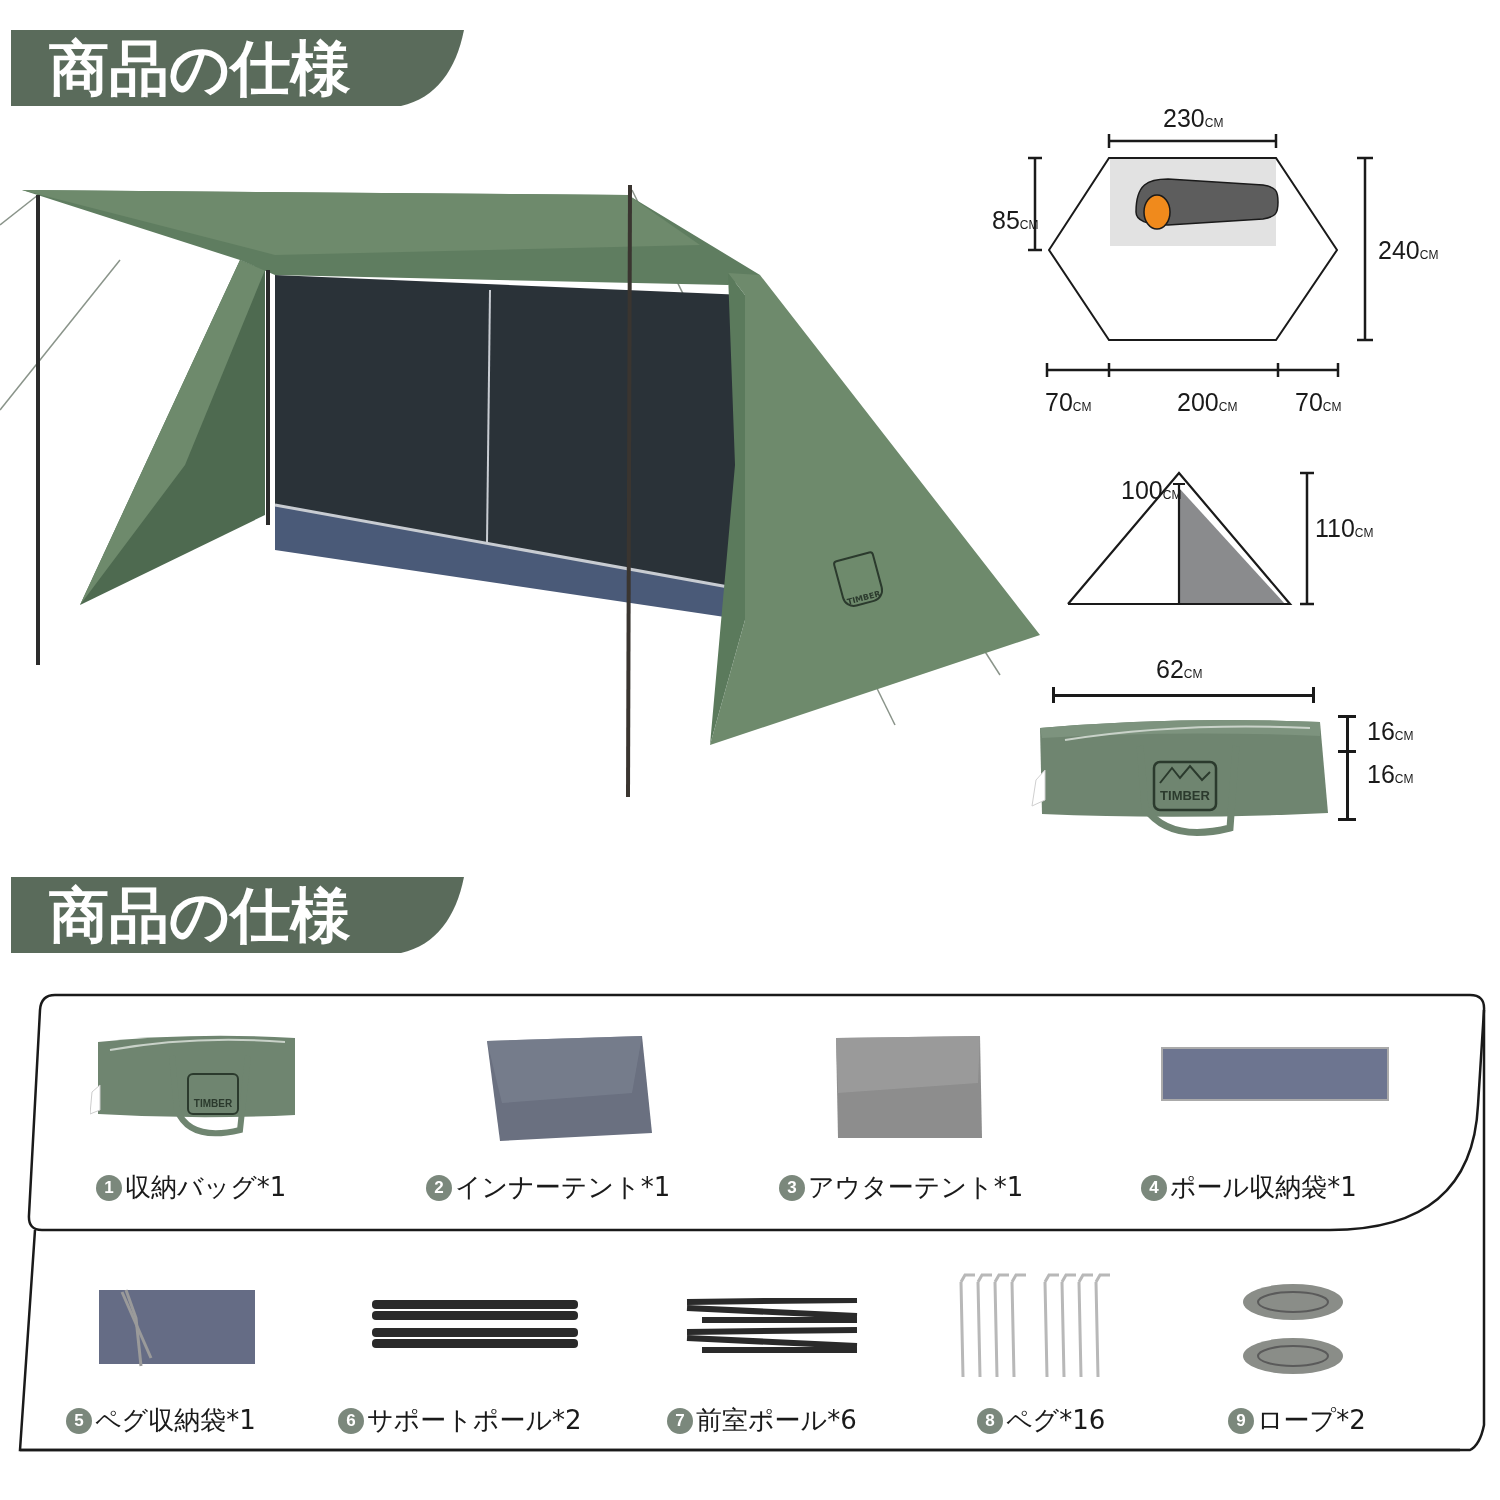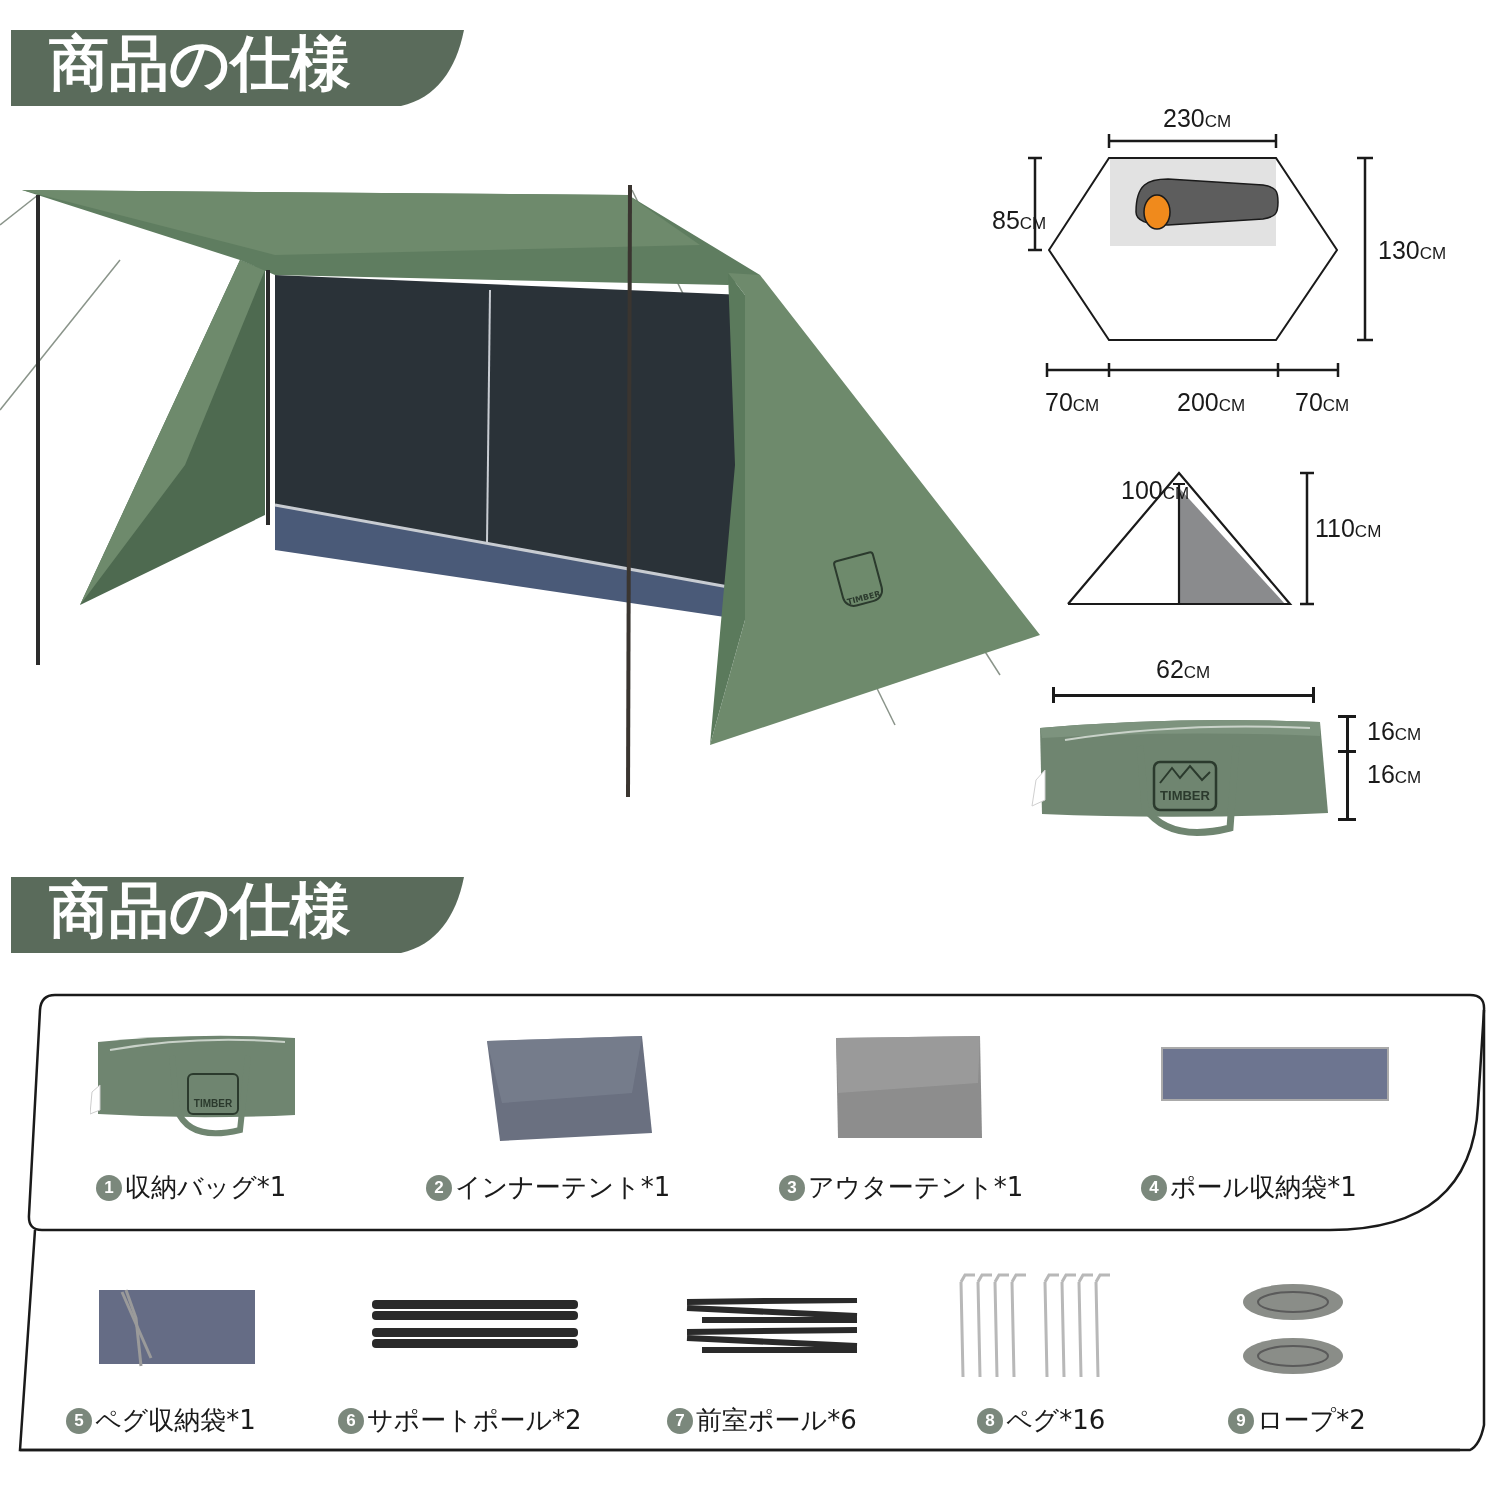--- a/index.html
+++ b/index.html
@@ -1,22 +1,22 @@
 <!DOCTYPE html>
 <html><head>
 <meta charset="utf-8">
 <style>
   html, body { margin:0; padding:0; background:#ffffff; }
   body { width:1500px; height:1500px; position:relative; overflow:hidden; font-family:"DejaVu Sans", sans-serif; color:#1a1a1a; }
   .abs { position:absolute; }
-  .banner { position:absolute; left:11px; height:88px; width:453px;font-family:Liberation Mono, monospace; }
+  .banner { position:absolute; left:11px; height:88px; width:453px; }
   .banner svg { position:absolute; left:0; top:0; }
   .banner-title { position:absolute; left:38px; top:2px; font-size:60px; font-weight:bold; color:#ffffff; letter-spacing:0px; line-height:72px; }
   .dim { position:absolute; font-family:"Liberation Sans", sans-serif; font-size:25px; color:#1a1a1a; white-space:nowrap; }
-  .dim .unit { font-size:17px; }
+  .dim .unit { font-size:12px; }
   .item-label { position:absolute; font-family:"DejaVu Sans", sans-serif; font-size:26px; color:#1a1a1a; white-space:nowrap; display:flex; align-items:center; }
   .num-badge { display:inline-flex; width:26px; height:26px; border-radius:50%; background:#7b887c; color:#fff; font-size:17px; font-weight:bold; align-items:center; justify-content:center; margin-right:3px; font-family:"Liberation Sans", sans-serif; }
   .item-img { position:absolute; }
 </style>
 </head>
 <body>
 
 <div class="banner" style="top:30px;">
   <svg width="453" height="76">
     <path d="M0 0 H453 C445 40 425 68 390 76 H0 Z" fill="#5a6b5b"></path>
@@ -82,21 +82,21 @@
 
     <line x1="27" y1="270" x2="318" y2="270" stroke="#1a1a1a" stroke-width="2.5"></line>
     <line x1="27" y1="263" x2="27" y2="277" stroke="#1a1a1a" stroke-width="2.5"></line>
     <line x1="89" y1="263" x2="89" y2="277" stroke="#1a1a1a" stroke-width="2.5"></line>
     <line x1="258" y1="263" x2="258" y2="277" stroke="#1a1a1a" stroke-width="2.5"></line>
     <line x1="318" y1="263" x2="318" y2="277" stroke="#1a1a1a" stroke-width="2.5"></line>
   </svg>
 </div>
 <div class="dim" style="left:1163px;top:104px;"><span>230</span><span class="unit">CM</span></div>
 <div class="dim" style="left:992px;top:168px;margin-top:38px;"><span>85</span><span class="unit">CM</span></div>
-<div class="dim" style="left:1378px;top:236px;"><span>130</span><span class="unit">CM</span></div>
+<div class="dim" style="left:1378px;top:236px;"><span>240</span><span class="unit">CM</span></div>
 <div class="dim" style="left:1045px;top:388px;"><span>70</span><span class="unit">CM</span></div>
 <div class="dim" style="left:1177px;top:388px;"><span>200</span><span class="unit">CM</span></div>
 <div class="dim" style="left:1295px;top:388px;"><span>70</span><span class="unit">CM</span></div>
 
 <div class="abs" style="left:1060px;top:465px;width:260px;height:150px;">
   <svg width="260" height="150" viewBox="0 0 260 150">
     <polygon points="120,24 225,139 120,139" fill="#8a8b8d"></polygon>
     <polyline points="8,139 119,8 230,139 8,139" fill="none" stroke="#1a1a1a" stroke-width="2.2"></polyline>
     <line x1="119" y1="19" x2="119" y2="139" stroke="#1a1a1a" stroke-width="2.2"></line>
     <line x1="113" y1="19" x2="125" y2="19" stroke="#1a1a1a" stroke-width="2"></line>

